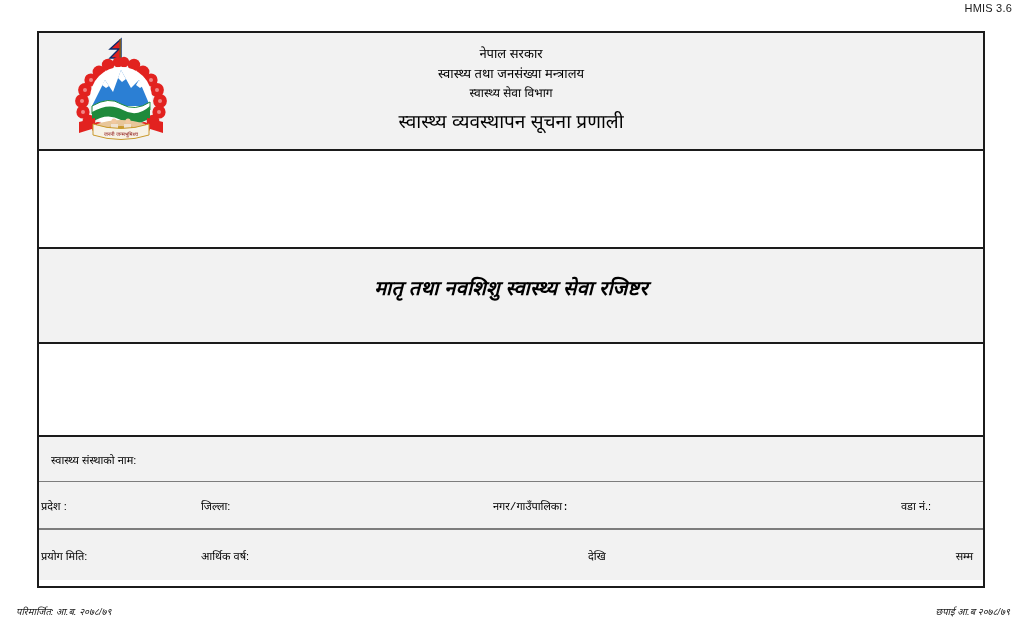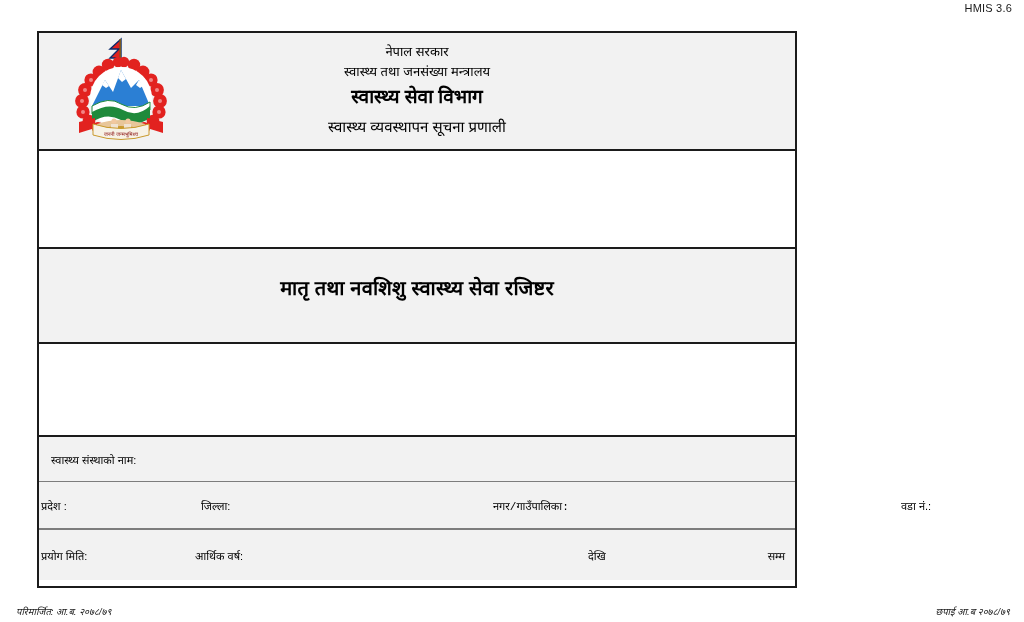--- a/index.html
+++ b/index.html
@@ -25,21 +25,21 @@
     font-weight: 400;
     letter-spacing: .2px;
     color: #1a1a1a;
   }
 
   
   .register-frame {
     position: absolute;
     left: 37px;
     top: 31px;
-    width: 760px;
+    width: 948px;
     height: 557px;
     border: 2px solid #1b1b1b;
     box-sizing: border-box;
     background: #ffffff;
   }
 
   .row {
     box-sizing: border-box;
     width: 100%;
     position: relative;
@@ -74,26 +74,26 @@
     font-size: 13px;
     line-height: 1.55;
     font-weight: 400;
   }
   .masthead-line-2 {
     font-size: 13px;
     line-height: 1.55;
     font-weight: 400;
   }
   .masthead-line-3 {
+    font-size: 12px;
+    line-height: 1.6;
+    font-weight: 400;
+  }
+  .masthead-line-4 {
     font-size: 19px;
-    line-height: 1.6;
-    font-weight: 700;
-  }
-  .masthead-line-4 {
-    font-size: 15px;
     line-height: 1.75;
     font-weight: 400;
     margin-top: 2px;
   }
 
   
   .row-blank-top {
     height: 98px;
     background: #ffffff;
     border-bottom: 2px solid #1b1b1b;
@@ -106,20 +106,21 @@
 
   
   .row-title {
     height: 95px;
     background: #f2f2f2;
     border-bottom: 2px solid #1b1b1b;
     display: flex;
     flex-direction: column;
     align-items: center;
     justify-content: center;
+    font-style: italic;
   }
   .title-np {
     font-size: 20px;
     font-weight: 700;
     letter-spacing: .2px;
     margin-bottom: 16px;
   }
   .title-en {
     font-size: 21px;
     font-weight: 700;
@@ -156,21 +157,21 @@
     font-size: 11px;
     font-weight: 400;
     white-space: nowrap;
   }
   .fl-facility   { position: absolute; left: 12px;   }
   .fl-province   { position: absolute; left: 2px;   }
   .fl-district   { position: absolute; left: 162px; }
   .fl-municipality { position: absolute; left: 454px; font-family: Liberation Mono, monospace; }
   .fl-ward       { position: absolute; left: 834px; margin-left: 28px; }
   .fl-usedate    { position: absolute; left: 2px;   }
-  .fl-fiscalyear { position: absolute; left: 156px; }
+  .fl-fiscalyear { position: absolute; left: 162px; }
   .fl-from       { position: absolute; left: 549px; }
   .fl-to         { position: absolute; right: 10px; }
 
   
   .footer-left {
     position: absolute;
     left: 16px;
     bottom: 4px;
     font-size: 9.5px;
     font-style: italic;

